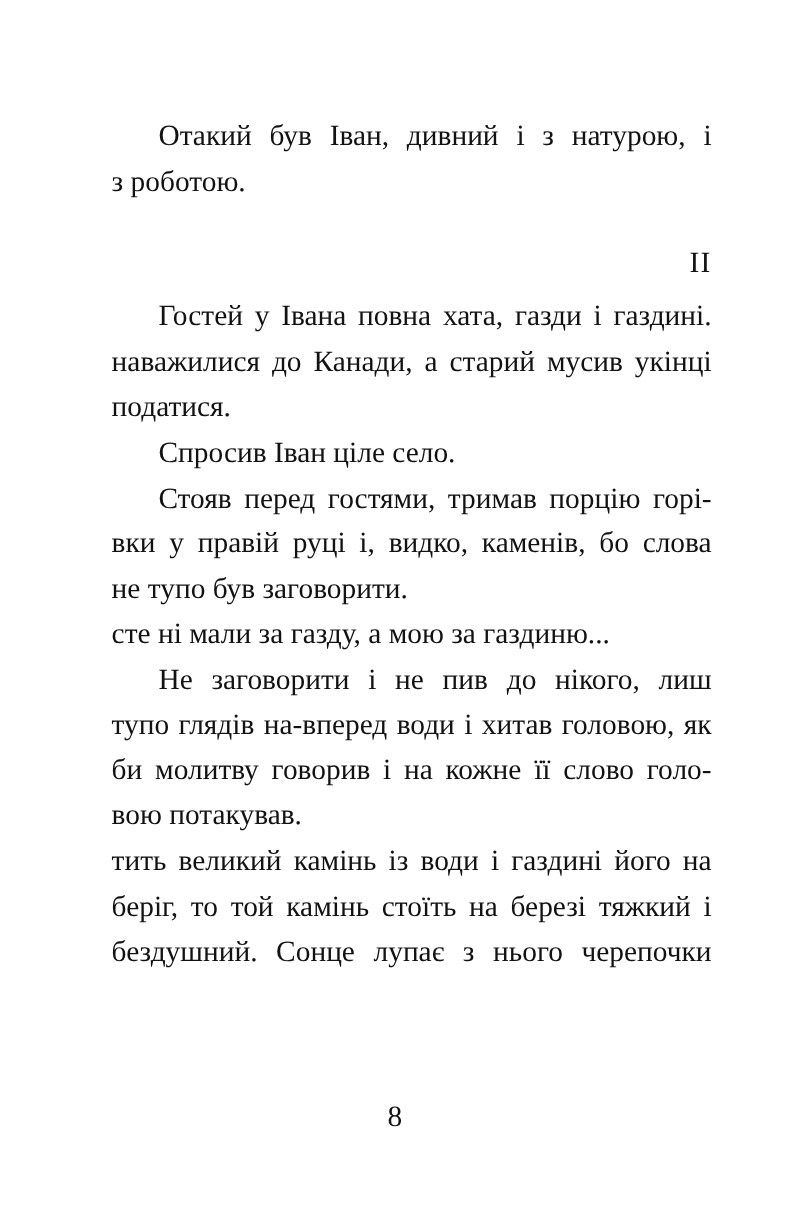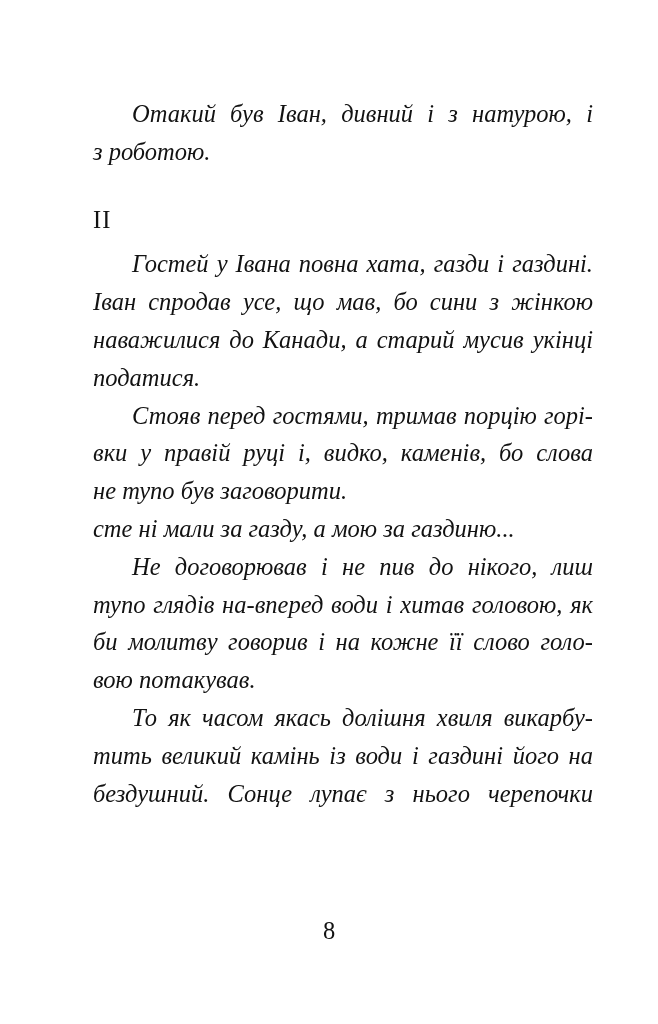--- a/index.html
+++ b/index.html
@@ -22,26 +22,25 @@
     top: 95px;
     width: 500px;
     font-size: 24.5px;
     line-height: 37.8px;
   }
   .para { margin: 0; }
   .line {
     text-align: justify;
     text-align-last: justify;
     white-space: normal;
-    font-style: italic;
   }
   .line.first { text-indent: 39px; }
   .line.pend { text-align-last: left; }
   .heading {
-    text-align: left;
+    text-align: right;
     margin: 30px 0 7px 0;
     letter-spacing: 1px;
     font-family: Liberation Serif, serif;
   }
   .footer {
     position: absolute;
     left: 0;
     top: 912px;
     width: 658px;
     text-align: center;
@@ -57,45 +56,47 @@
 
     <div class="para">
       <div class="line first">Отакий був Іван, дивний і з натурою, і</div>
       <div class="line pend">з роботою.</div>
     </div>
 
     <div class="heading">II</div>
 
     <div class="para">
       <div class="line first">Гостей у Івана повна хата, газди і газдині.</div>
-      <div class="line">Іван спродав усе, що мав, бо сини з жінкою</div>
       <div class="line">наважилися до Канади, а старий мусив укінці</div>
       <div class="line pend">податися.</div>
     </div>
 
+    <div class="para">
+      <div class="line first pend">Спросив Іван ціле село.</div>
+    </div>
 
     <div class="para">
       <div class="line first">Стояв перед гостями, тримав порцію горі-</div>
       <div class="line">вки у правій руці і, видко, каменів, бо слова</div>
       <div class="line pend">не тупо був заговорити.</div>
     </div>
 
     <div class="para">
       <div class="line pend">сте ні мали за газду, а мою за газдиню...</div>
     </div>
 
     <div class="para">
-      <div class="line first">Не договорював і не пив до нікого, лиш</div>
+      <div class="line first">Не заговорити і не пив до нікого, лиш</div>
       <div class="line">тупо глядів на-вперед води і хитав головою, як</div>
       <div class="line">би молитву говорив і на кожне її слово голо-</div>
       <div class="line pend">вою потакував.</div>
     </div>
 
     <div class="para">
-      <div class="line first">То як часом якась долішня хвиля викарбу-</div>
       <div class="line">тить великий камінь із води і газдині його на</div>
+      <div class="line">беріг, то той камінь стоїть на березі тяжкий і</div>
       <div class="line">бездушний. Сонце лупає з нього черепочки</div>
     </div>
 
   </div>
 
   <div class="footer">8</div>
 </div>
 
 </body></html>

